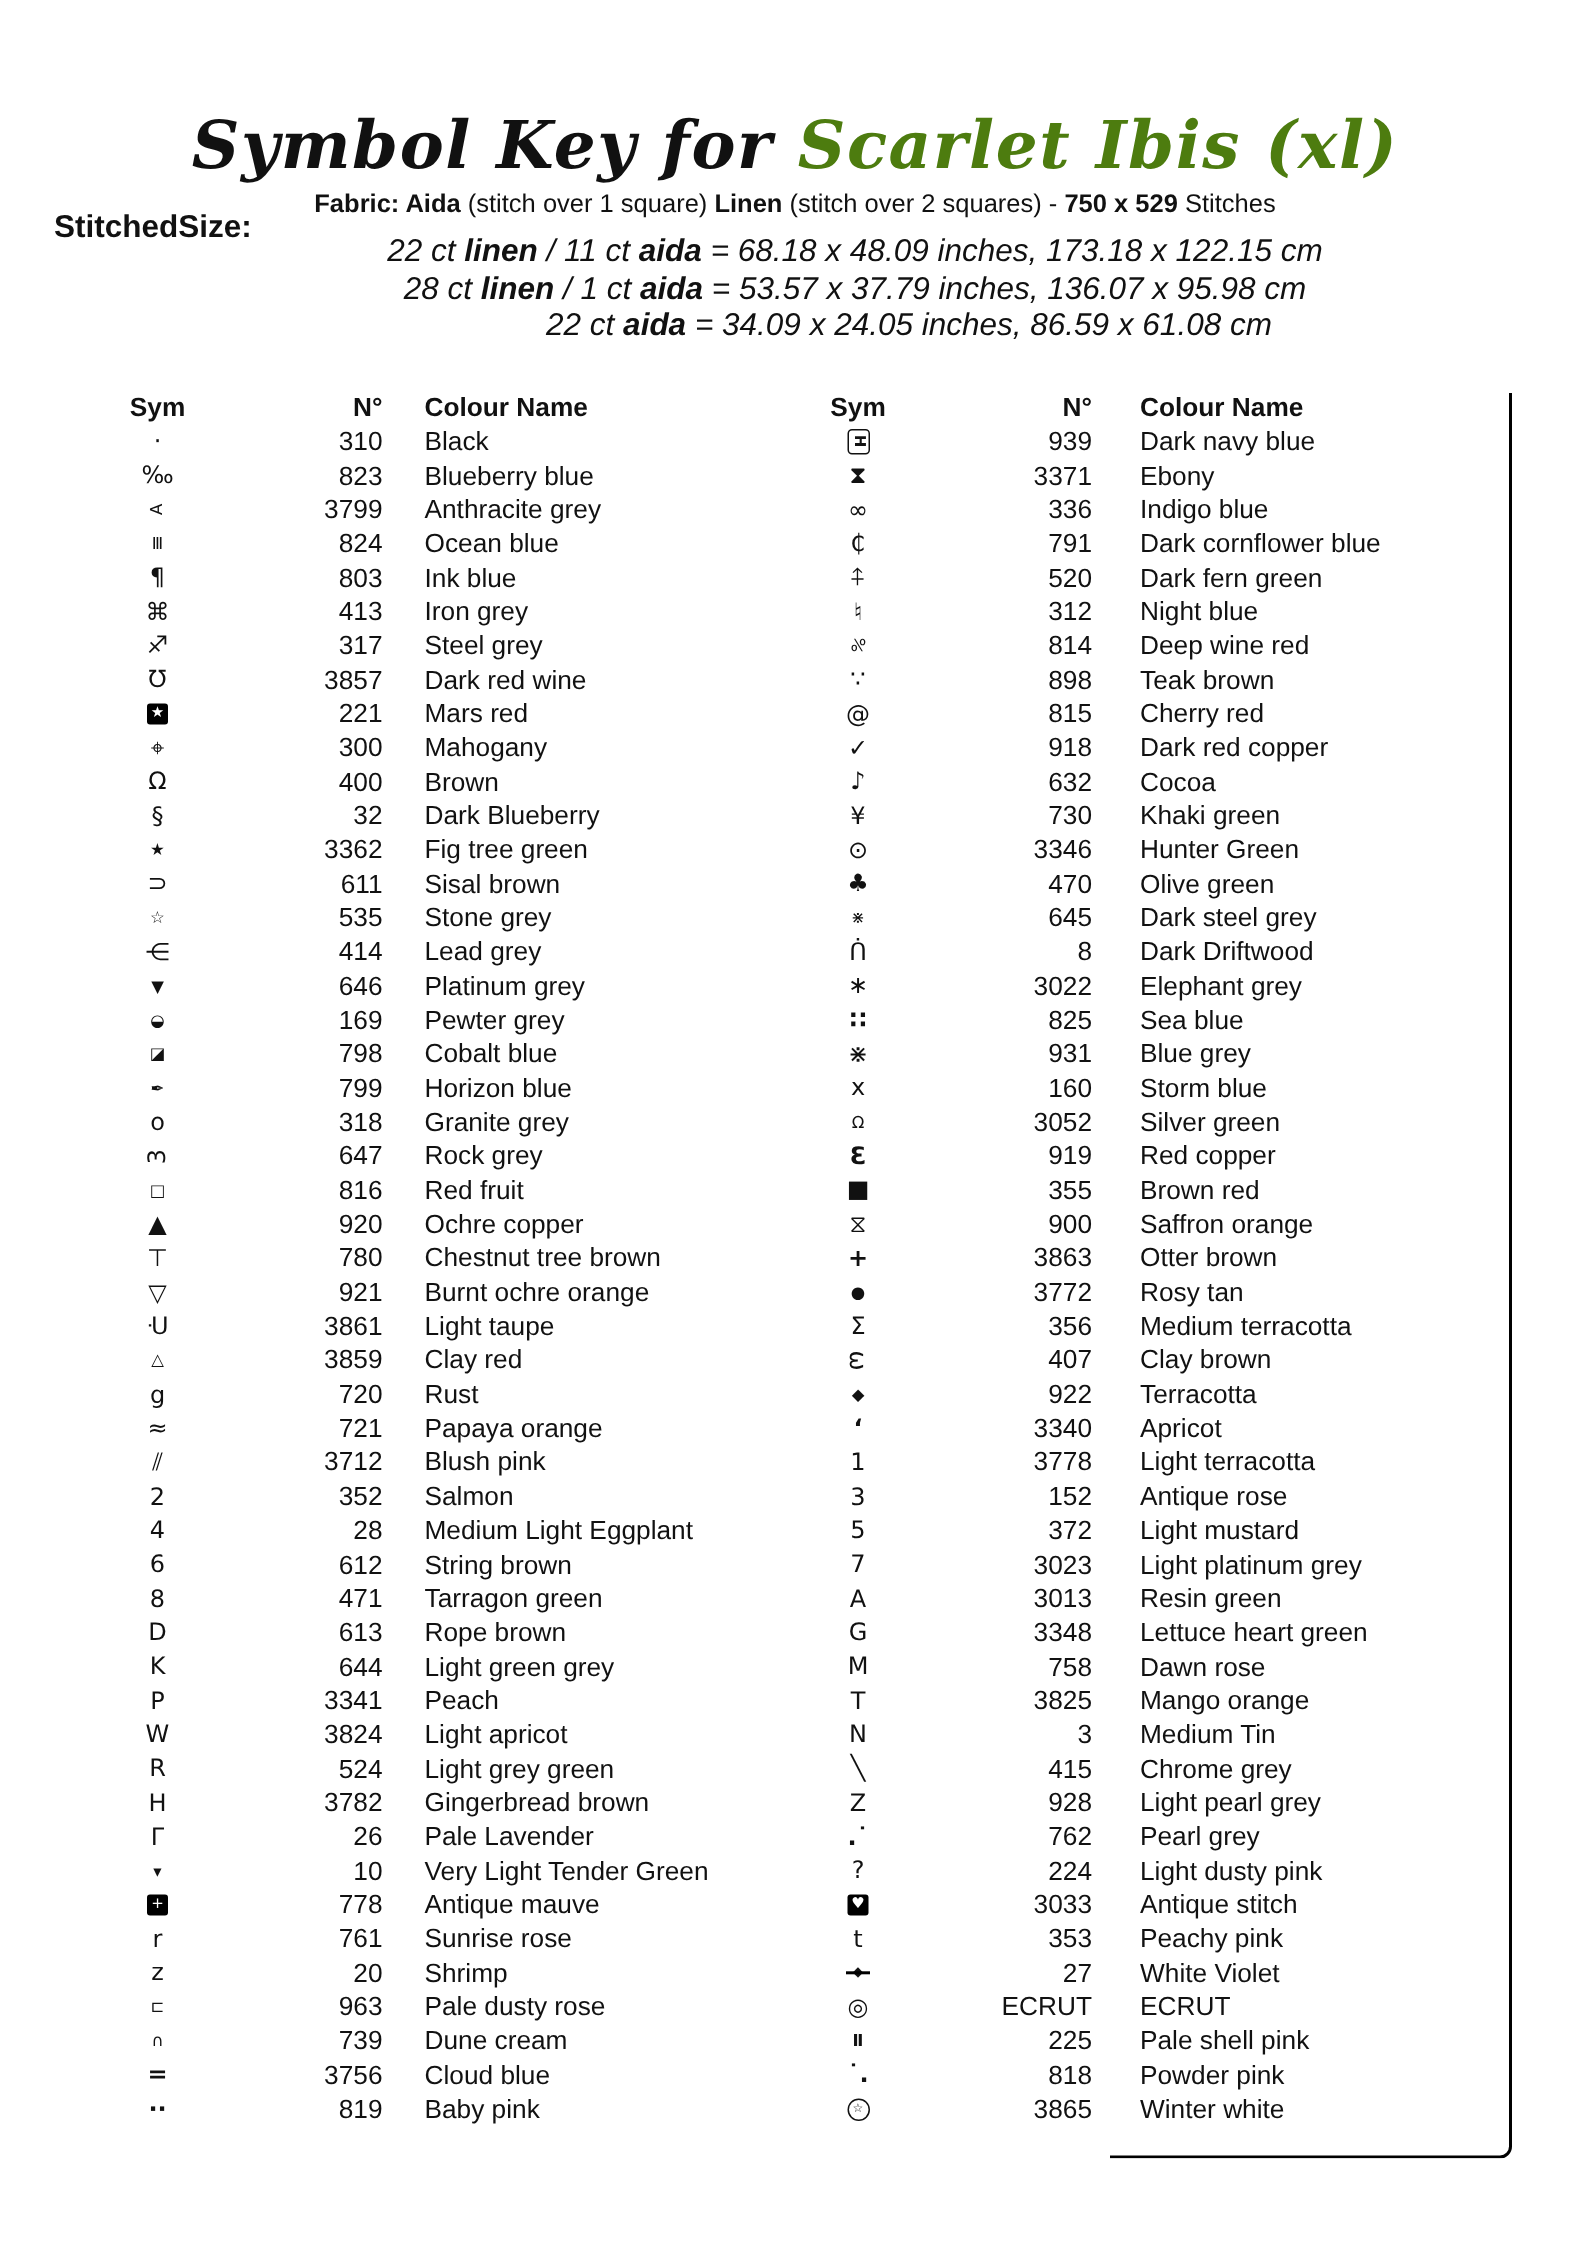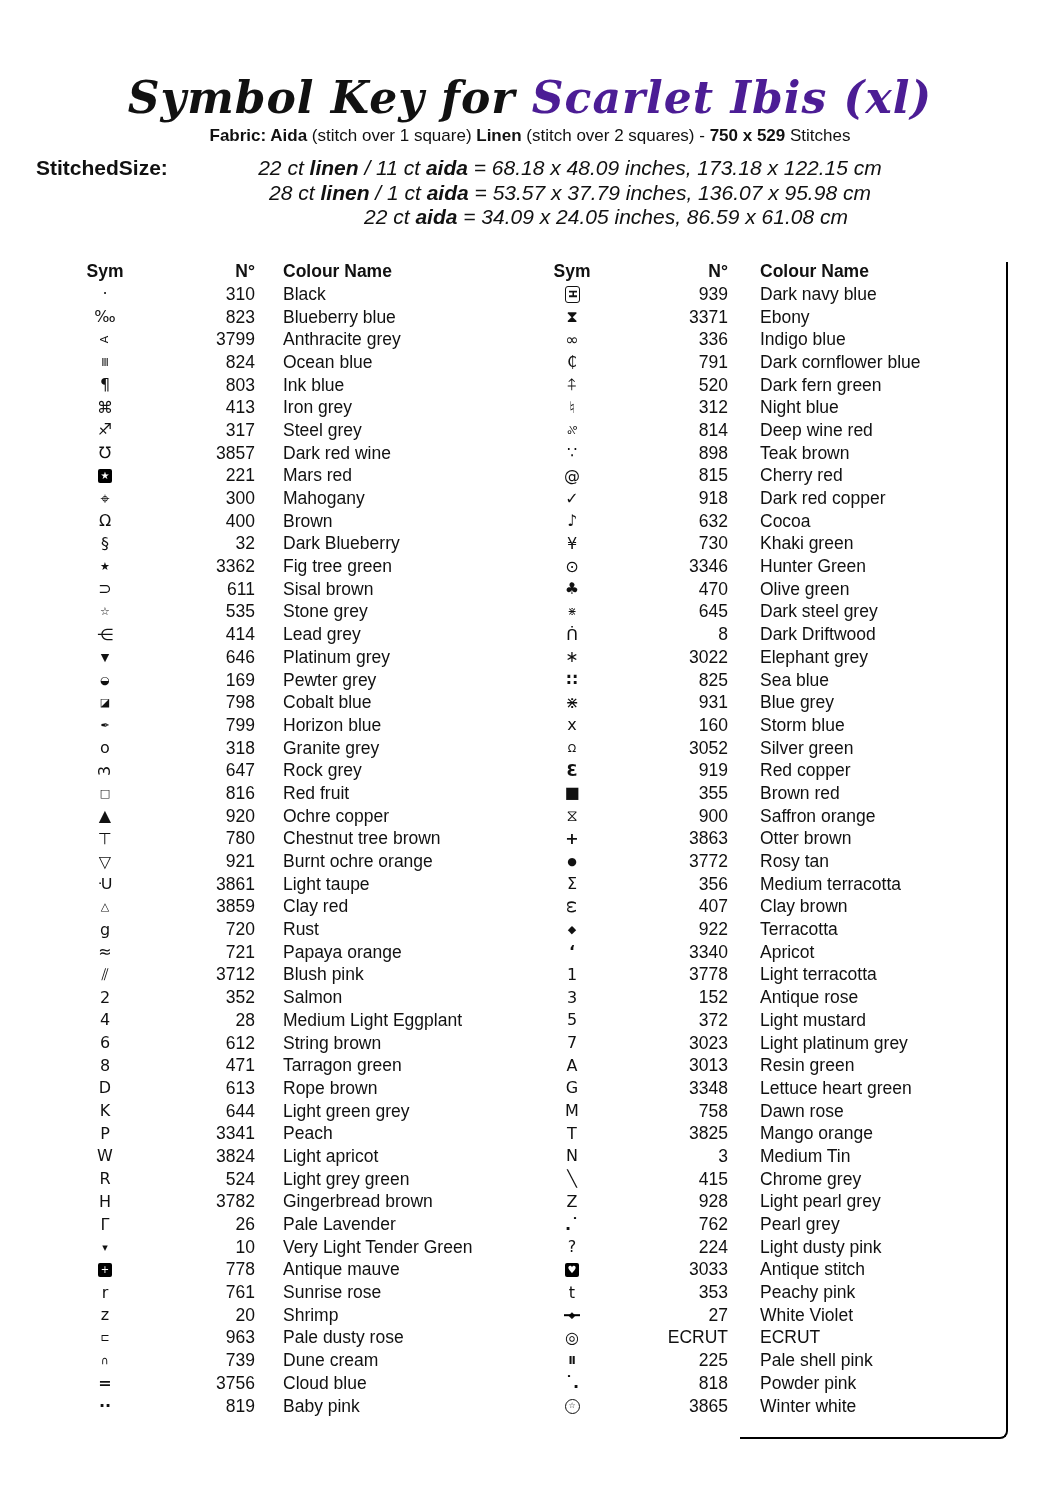--- a/index.html
+++ b/index.html
@@ -4,21 +4,21 @@
 <style>
   html,body{margin:0;padding:0;background:#ffffff;}
   .page{position:relative;width:1060px;height:1500px;background:#ffffff;overflow:hidden;
         font-family:"Liberation Sans",sans-serif;color:#111;}
   
   .title{position:absolute;top:72px;left:0;width:100%;text-align:center;
          font-family:"DejaVu Serif",serif;font-style:italic;font-weight:bold;
          font-size:44px;letter-spacing:1px;white-space:nowrap;}
   .fabric{position:absolute;top:126px;left:0;width:100%;text-align:center;
           font-size:17px;white-space:nowrap;}
-  .stitched-label{position:absolute;top:156px;left:36px;font-size:21px;font-weight:bold;}
+  .stitched-label{position:absolute;top:140px;left:36px;font-size:21px;font-weight:bold;}
   .sizes{position:absolute;top:156px;left:130px;width:880px;text-align:center;
          font-size:21px;line-height:24.5px;}
   .sizes .szline{white-space:nowrap;font-style:italic;}
   .sizes .ind{margin-left:72px;}
   b{font-weight:bold;}
   
   .keytable{position:absolute;top:260px;font-size:17.5px;}
   .kt-left{left:60px;width:470px;}
   .kt-right{left:530px;width:474px;}
   .khead,.krow{display:grid;align-items:center;}
@@ -55,21 +55,21 @@
   .rborder{position:absolute;left:740px;top:262px;width:266px;height:1175px;
        border-right:2px solid #000;border-bottom:2px solid #000;
        border-bottom-right-radius:8px;}
 </style>
 </head>
 <body>
 
 <div class="page">
 
   <div class="title">
-    <span>Symbol Key for </span><span id="title-teal" style="color: #4c1d95; text-align: center;">Scarlet Ibis (xl)</span>
+    <span>Symbol Key for </span><span id="title-teal" style="color: #4d7c0f; text-align: center;">Scarlet Ibis (xl)</span>
   </div>
 
   <div class="fabric"><b>Fabric:  Aida</b><span>  (stitch over 1 square)   </span><b>Linen</b><span>  (stitch over 2 squares) -  </span><b>750 x 529</b><span> Stitches</span></div>
 
   <div class="stitched-label">StitchedSize:</div>
 
   <div class="sizes">
       <div class="szline"><span>22 ct </span><b>linen</b><span> / 11 ct </span><b>aida</b><span> = 68.18 x 48.09 inches, 173.18 x 122.15 cm</span></div>
       <div class="szline"><span>28 ct </span><b>linen</b><span> / 1 ct </span><b>aida</b><span> = 53.57 x 37.79 inches, 136.07 x 95.98 cm</span></div>
       <div class="szline ind"><span>22 ct </span><b>aida</b><span> = 34.09 x 24.05 inches, 86.59 x 61.08 cm</span></div>

